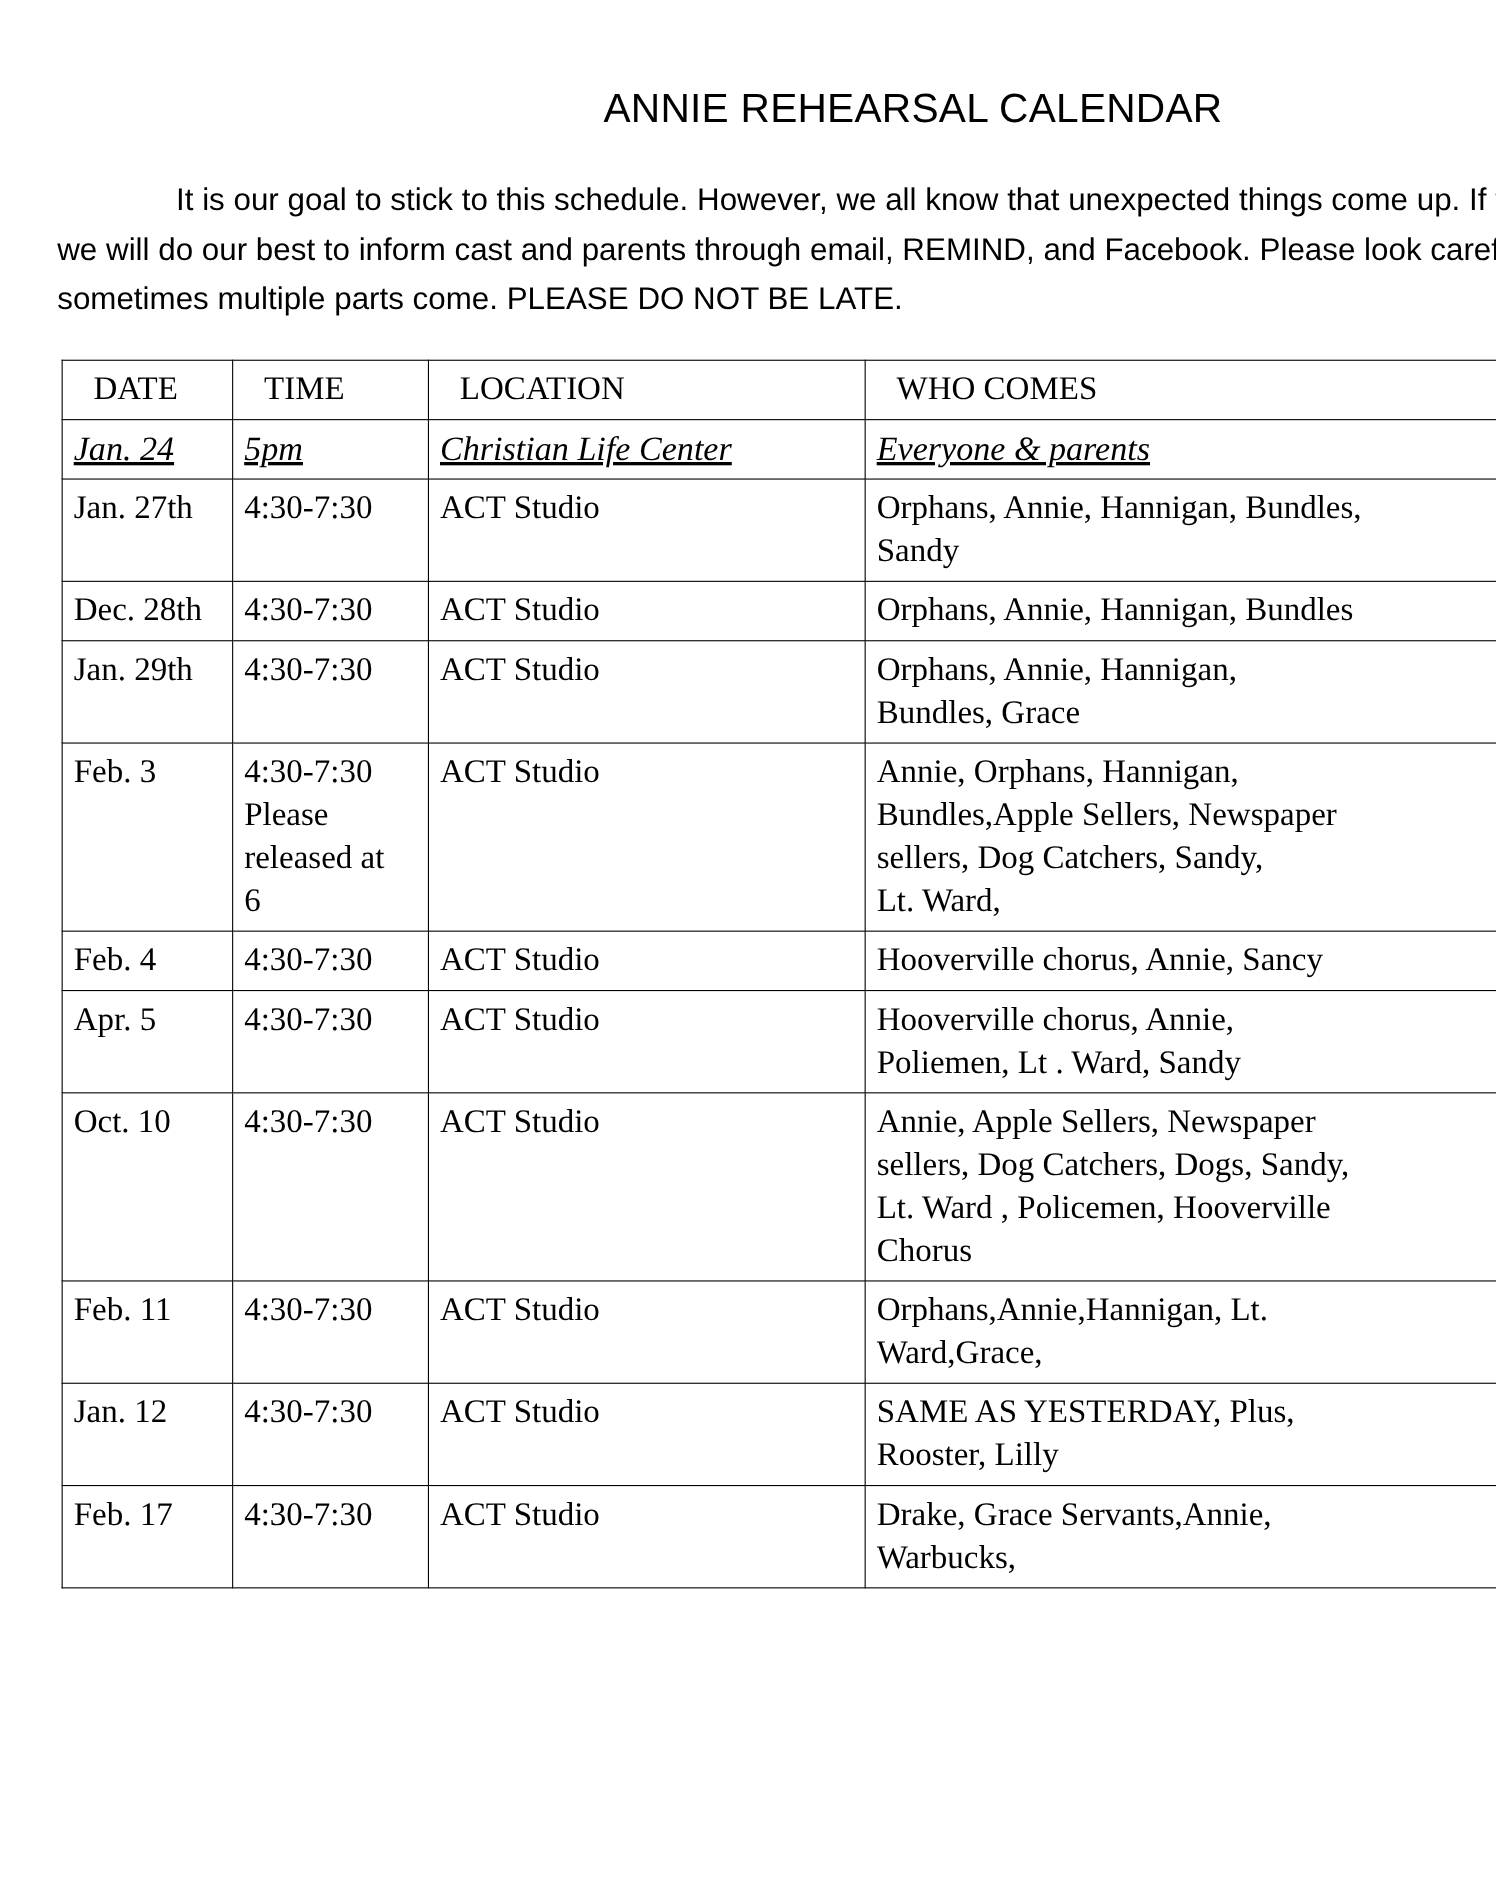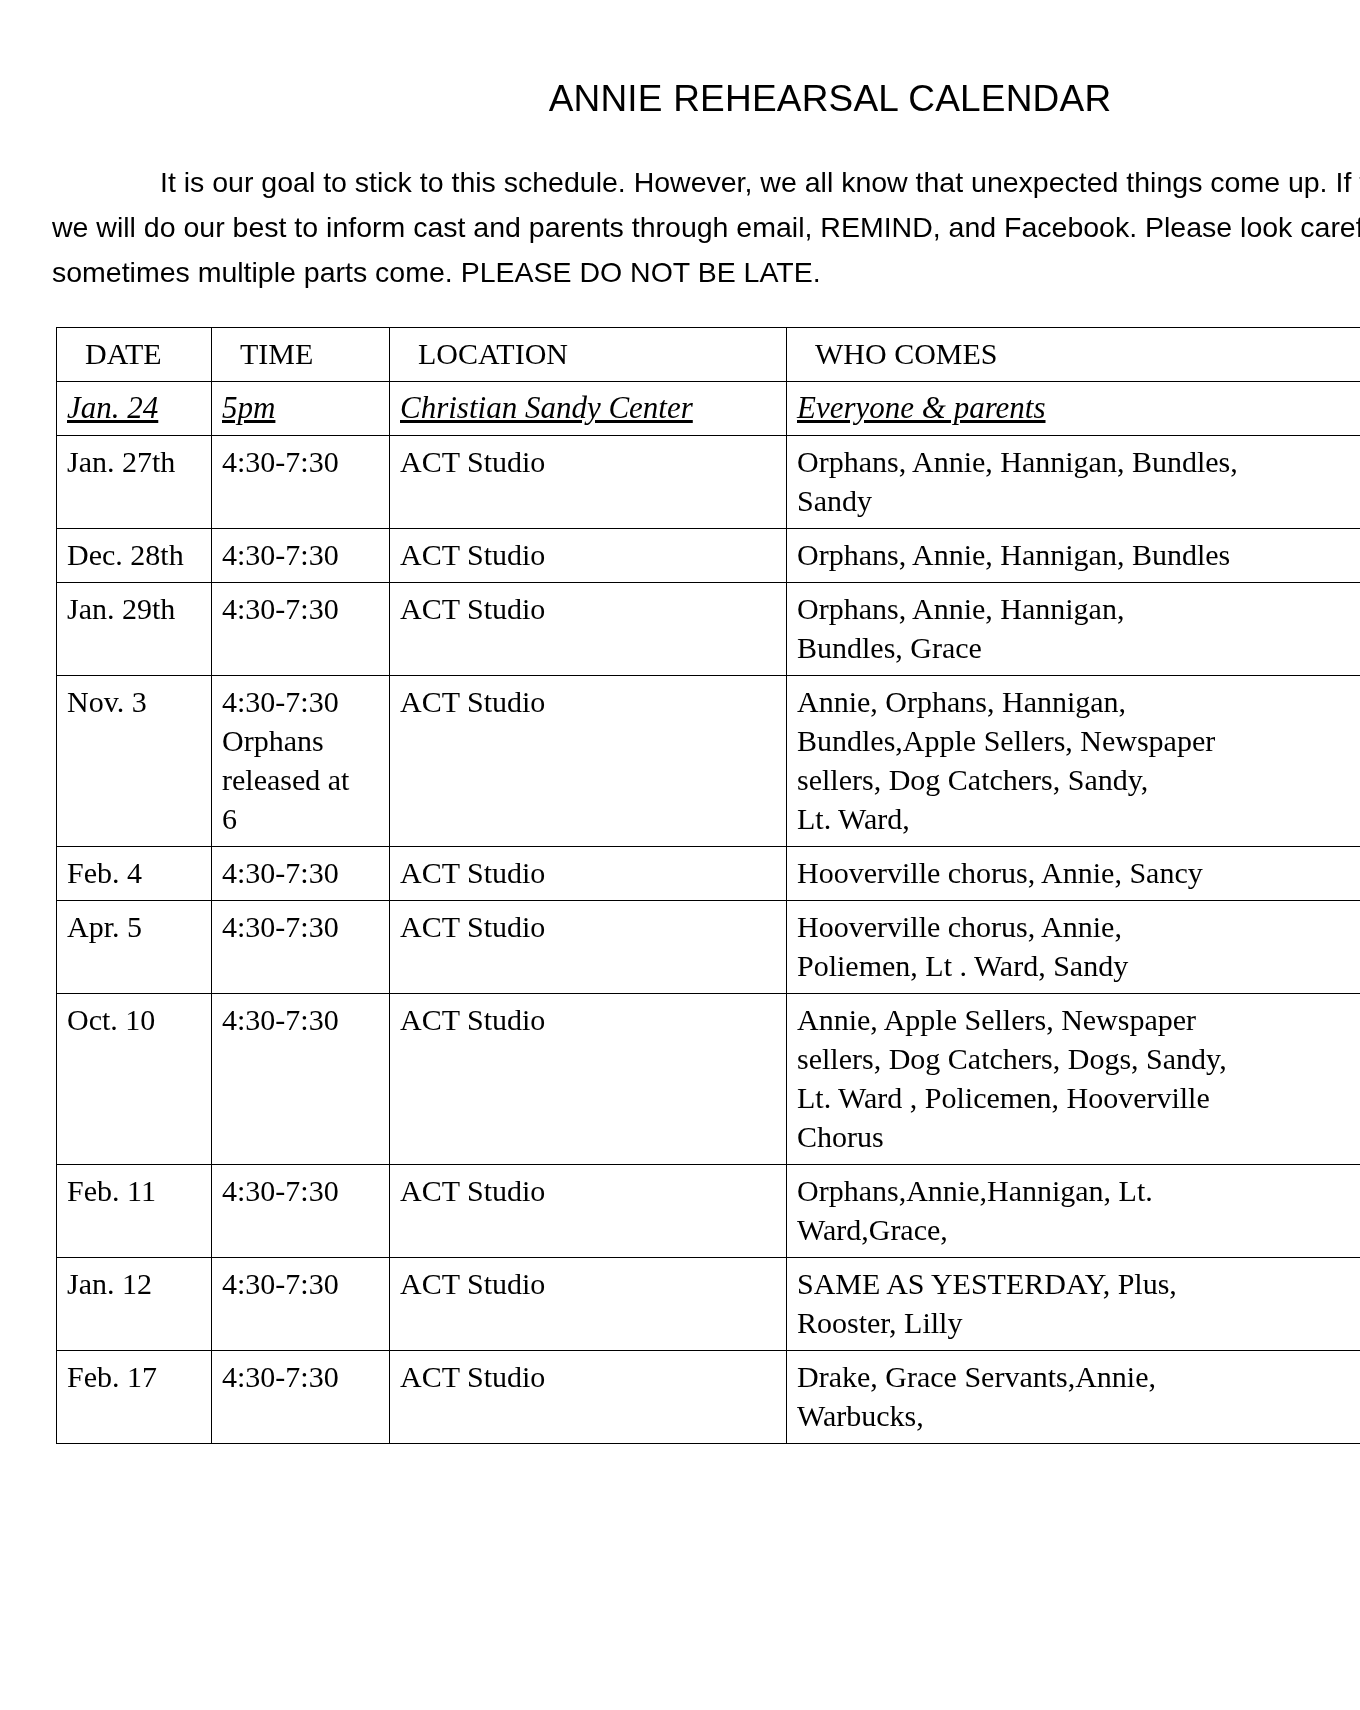--- a/index.html
+++ b/index.html
@@ -118,21 +118,21 @@
     </thead>
     <tbody>
         <tr>
           <td class="cell-lines emph">
             <span>Jan. 24</span>
           </td>
           <td class="cell-lines emph">
             <span>5pm</span>
           </td>
           <td class="cell-lines emph">
-            <span>Christian Sandy Center</span>
+            <span>Christian Life Center</span>
           </td>
           <td class="cell-lines emph">
             <span>Everyone &amp; parents</span>
           </td>
         </tr>
         <tr>
           <td class="cell-lines">
             <span>Jan. 27th</span>
           </td>
           <td class="cell-lines">
@@ -170,25 +170,25 @@
           <td class="cell-lines">
             <span>ACT Studio</span>
           </td>
           <td class="cell-lines">
             <span>Orphans, Annie, Hannigan,</span>
             <span>Bundles, Grace</span>
           </td>
         </tr>
         <tr>
           <td class="cell-lines">
-            <span>Nov. 3</span>
-          </td>
-          <td class="cell-lines">
-            <span>4:30-7:30</span>
-            <span>Orphans</span>
+            <span>Feb. 3</span>
+          </td>
+          <td class="cell-lines">
+            <span>4:30-7:30</span>
+            <span>Please</span>
             <span>released at</span>
             <span>6</span>
           </td>
           <td class="cell-lines">
             <span>ACT Studio</span>
           </td>
           <td class="cell-lines">
             <span>Annie, Orphans, Hannigan,</span>
             <span>Bundles,Apple Sellers, Newspaper</span>
             <span>sellers, Dog Catchers, Sandy,</span>

